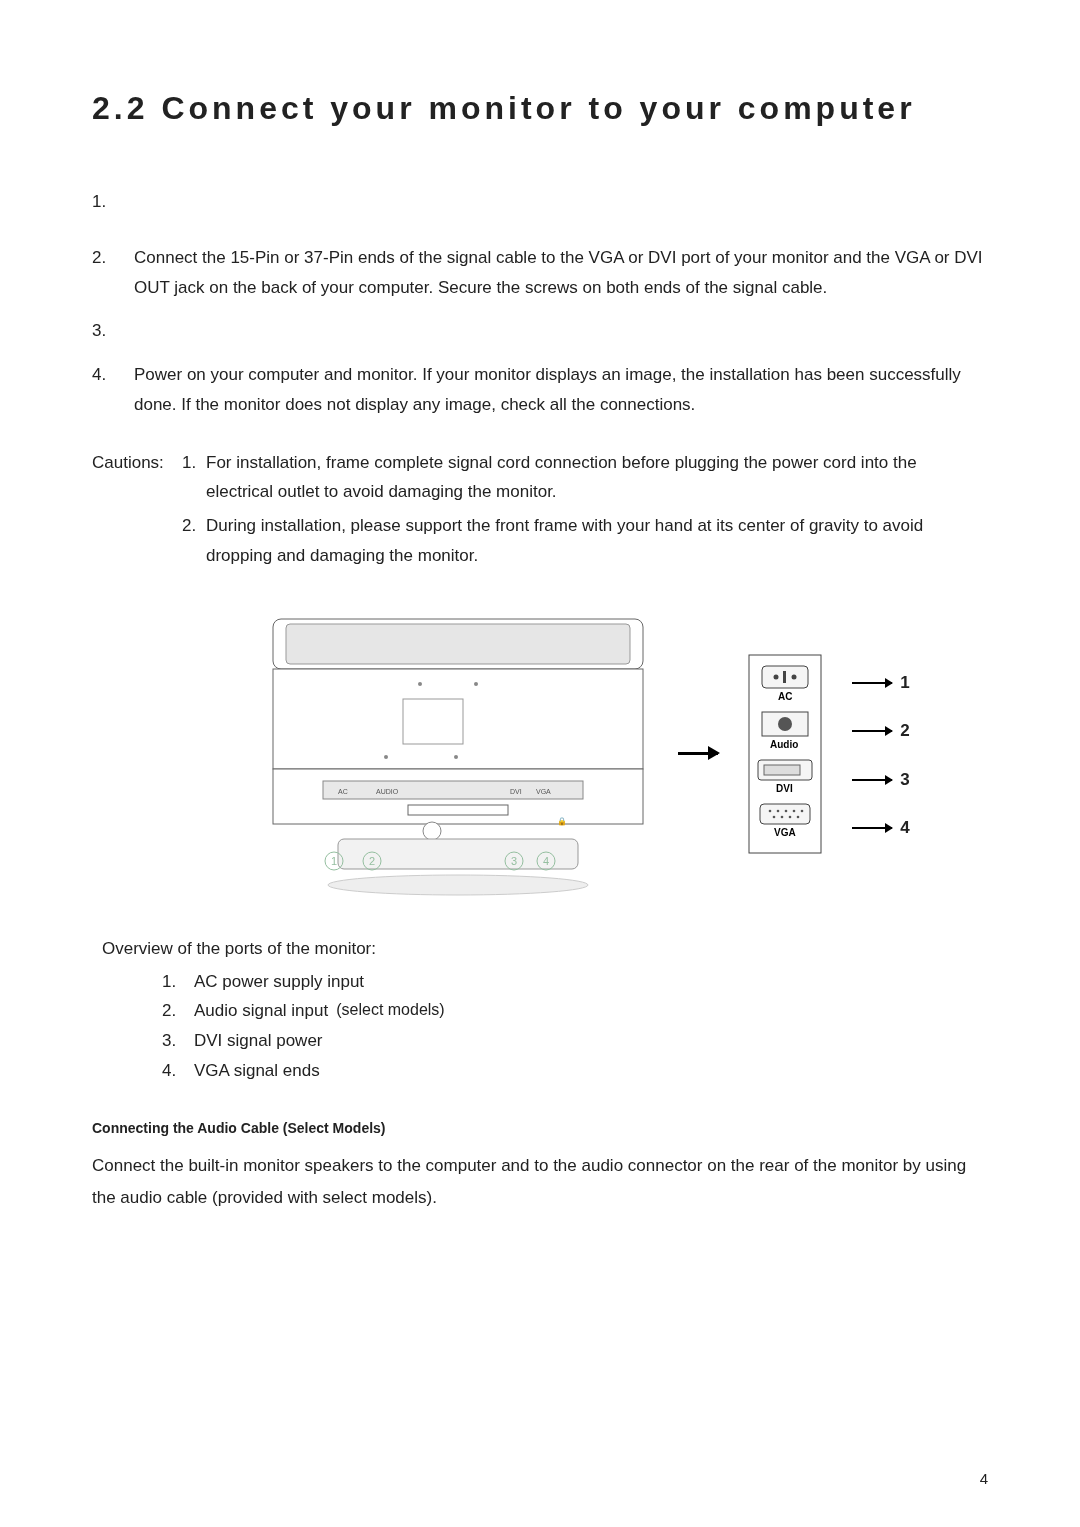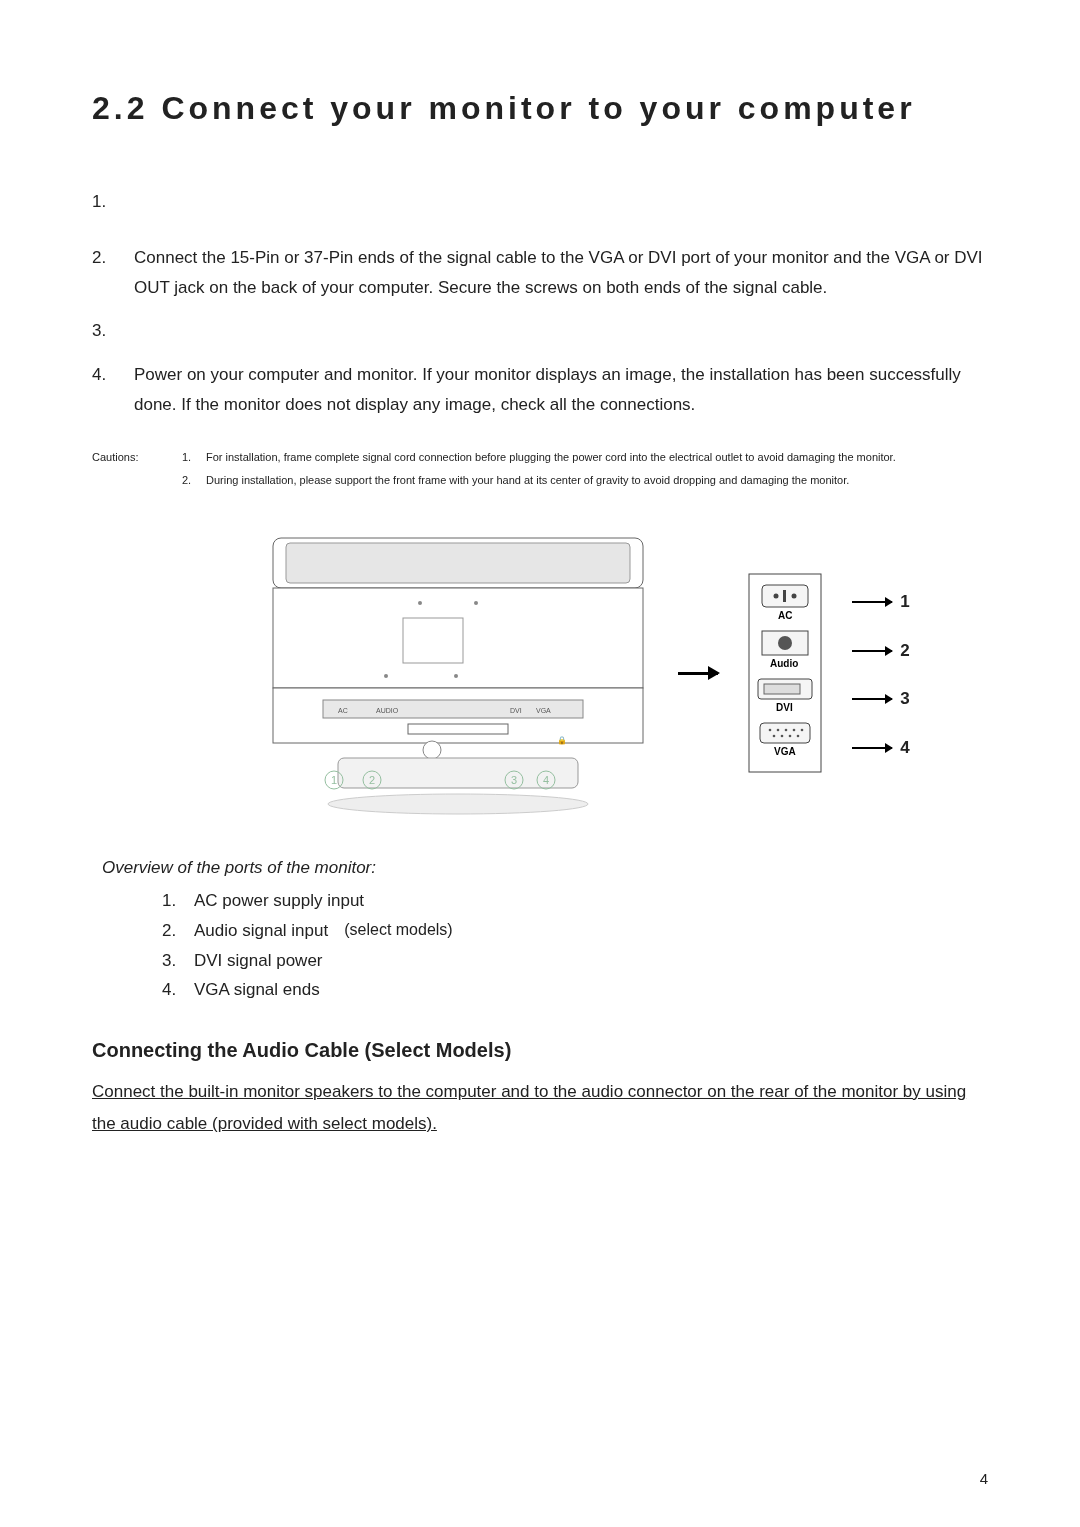--- a/index.html
+++ b/index.html
@@ -26,21 +26,21 @@
     }
     ol.steps > li {
       display: flex;
       margin-bottom: 14px;
     }
     ol.steps > li .num {
       min-width: 42px;
     }
     .cautions-block {
       display: flex;
-      font-size: 11px;
+      font-size: 17px;
       line-height: 1.75;
       margin-bottom: 34px;
     }
     .cautions-label {
       min-width: 90px;
     }
     .caution-item {
       display: flex;
       margin-bottom: 4px;
     }
@@ -87,41 +87,39 @@
       content:""; position:absolute; right:-2px; top:-6px;
       border-left: 12px solid #000;
       border-top: 7px solid transparent;
       border-bottom: 7px solid transparent;
     }
     .overview-heading {
       font-size: 17px;
       margin-top: 20px;
       margin-bottom: 8px;
       margin-left: 10px;
-      font-style: italic;
     }
     ol.ports-list {
       list-style: none;
       font-size: 17px;
       line-height: 1.75;
       margin-left: 70px;
       margin-bottom: 34px;
     }
     ol.ports-list li { display: flex; }
     ol.ports-list li .num { min-width: 32px; }
-    .select-note { font-size: 16px; margin-left: 16px; }
+    .select-note { font-size: 16px; margin-left: 8px; }
     h2.sub-heading {
-      font-size: 20px;
+      font-size: 14px;
       font-weight: bold;
       margin-bottom: 14px;
     }
     p.body-para {
       font-size: 17px;
       line-height: 1.9;
-      text-decoration: underline;
     }
     .page-num {
       position: absolute;
       bottom: 40px;
       right: 92px;
       font-size: 15px;
     }
   </style>
 </head>
 <body>

